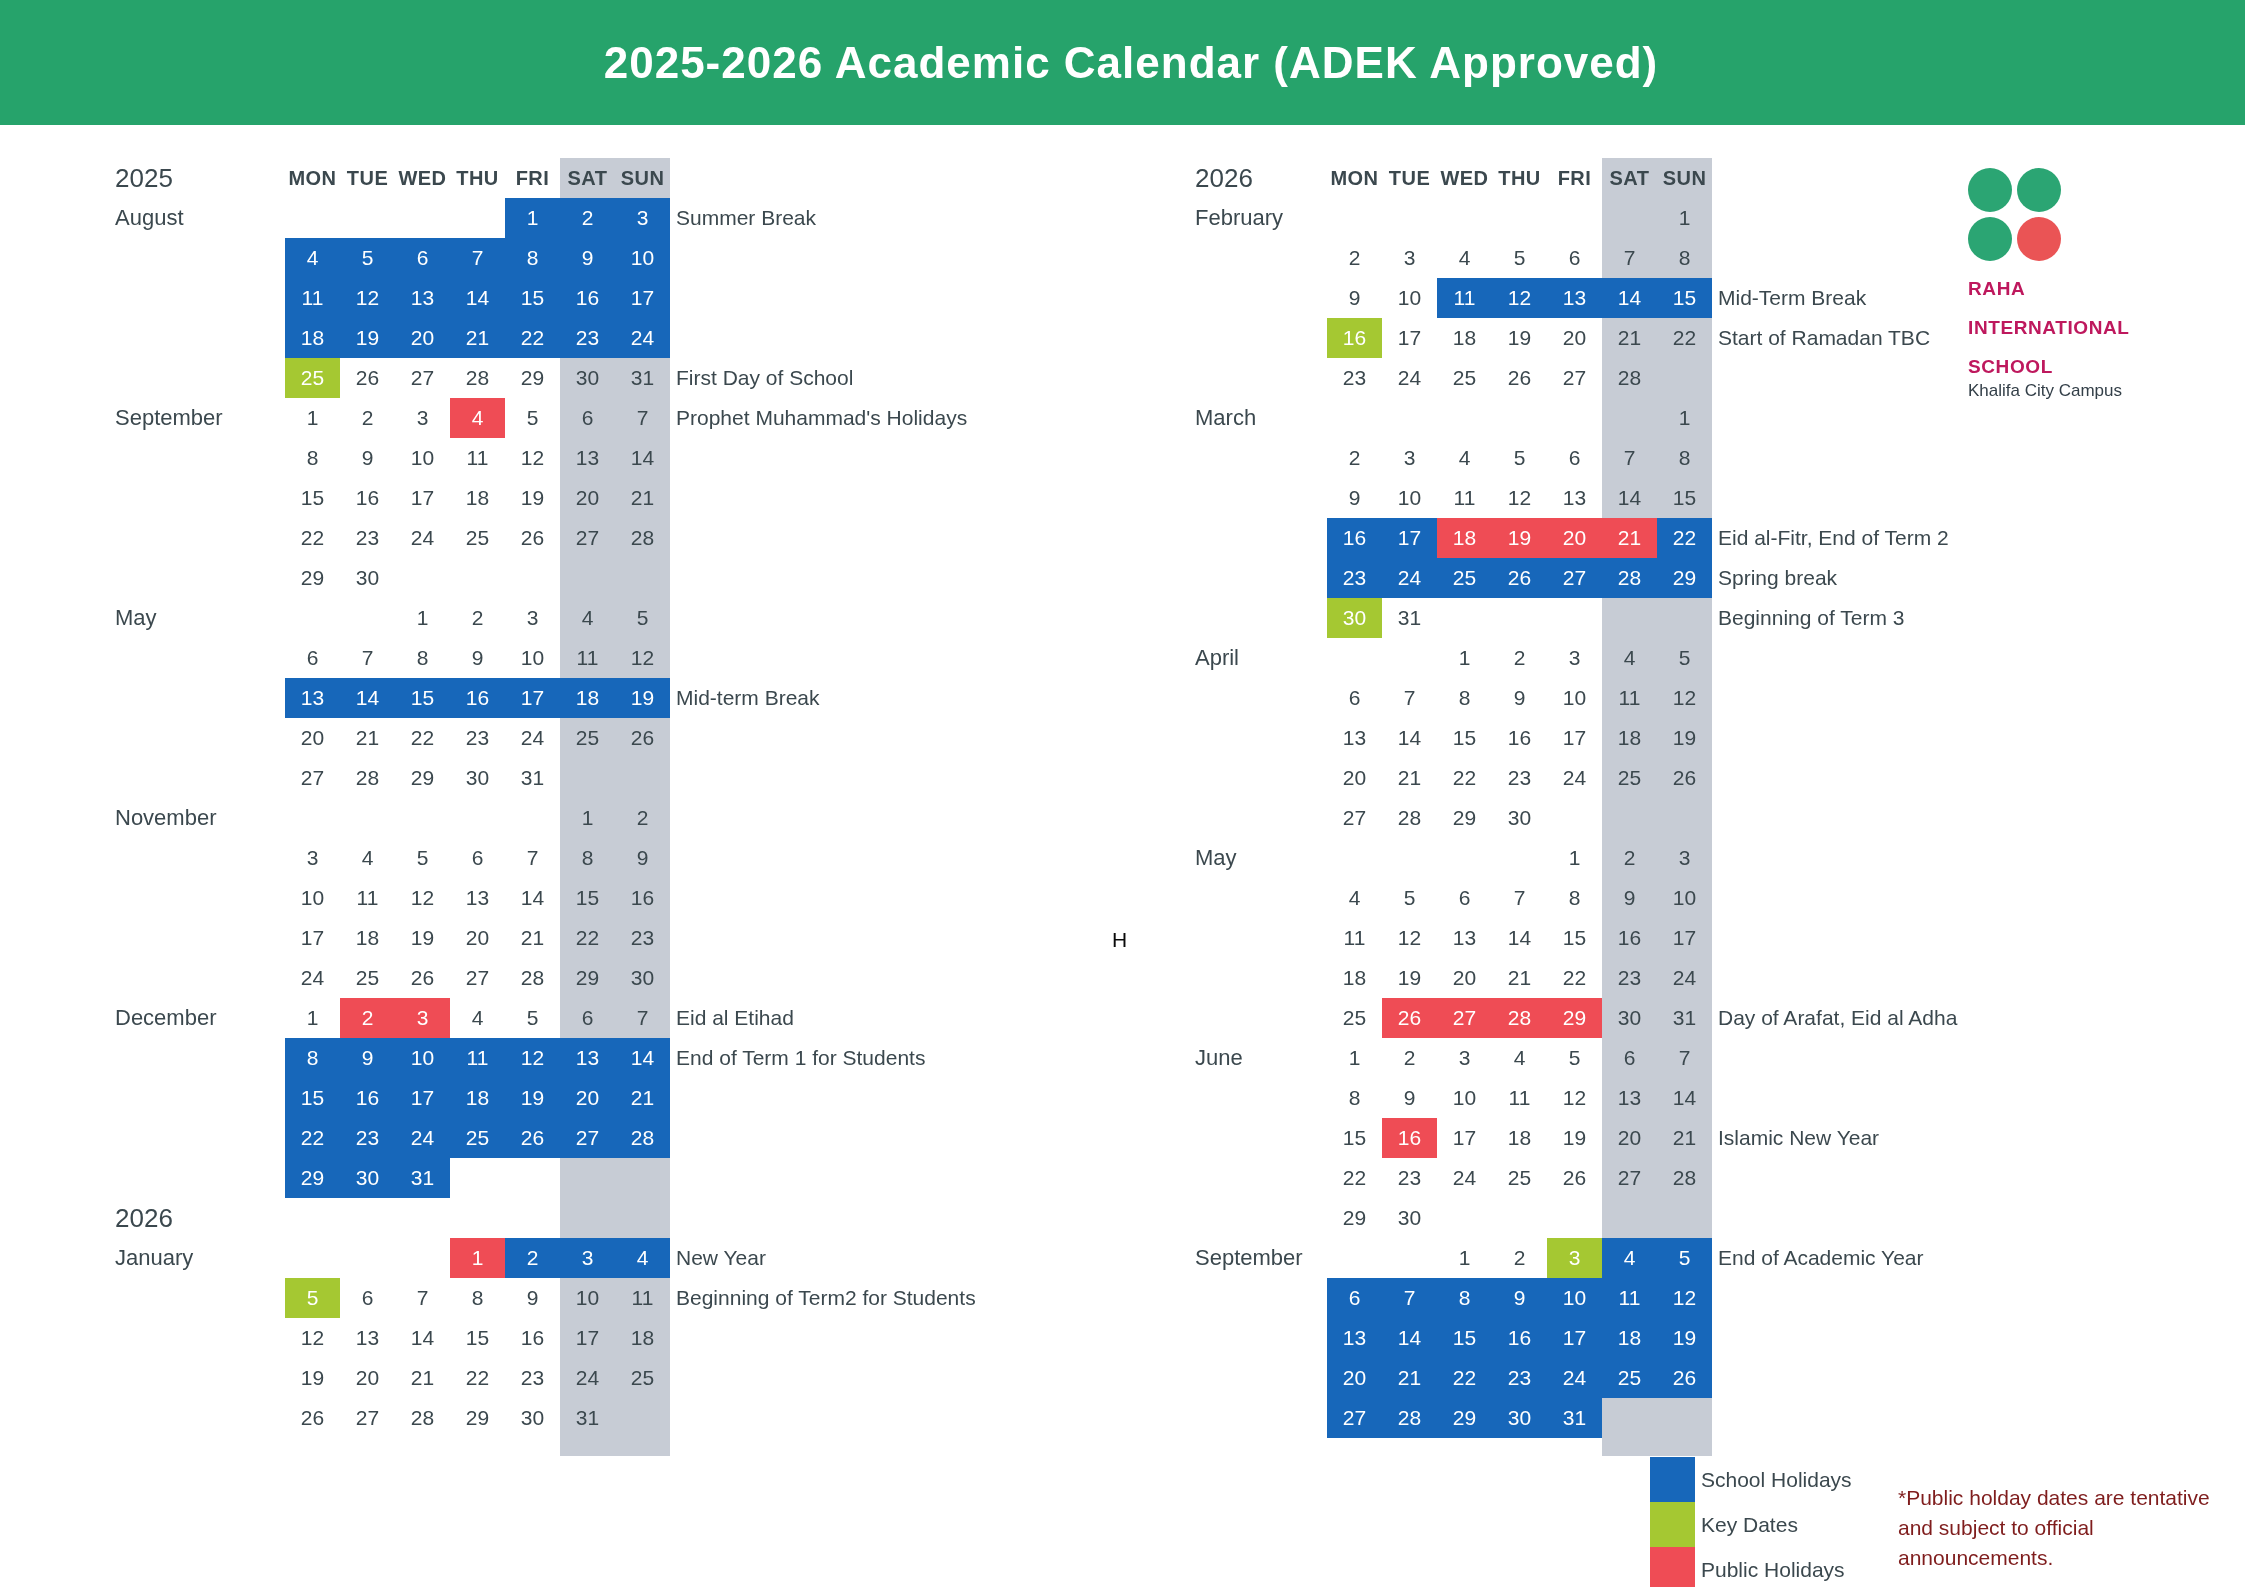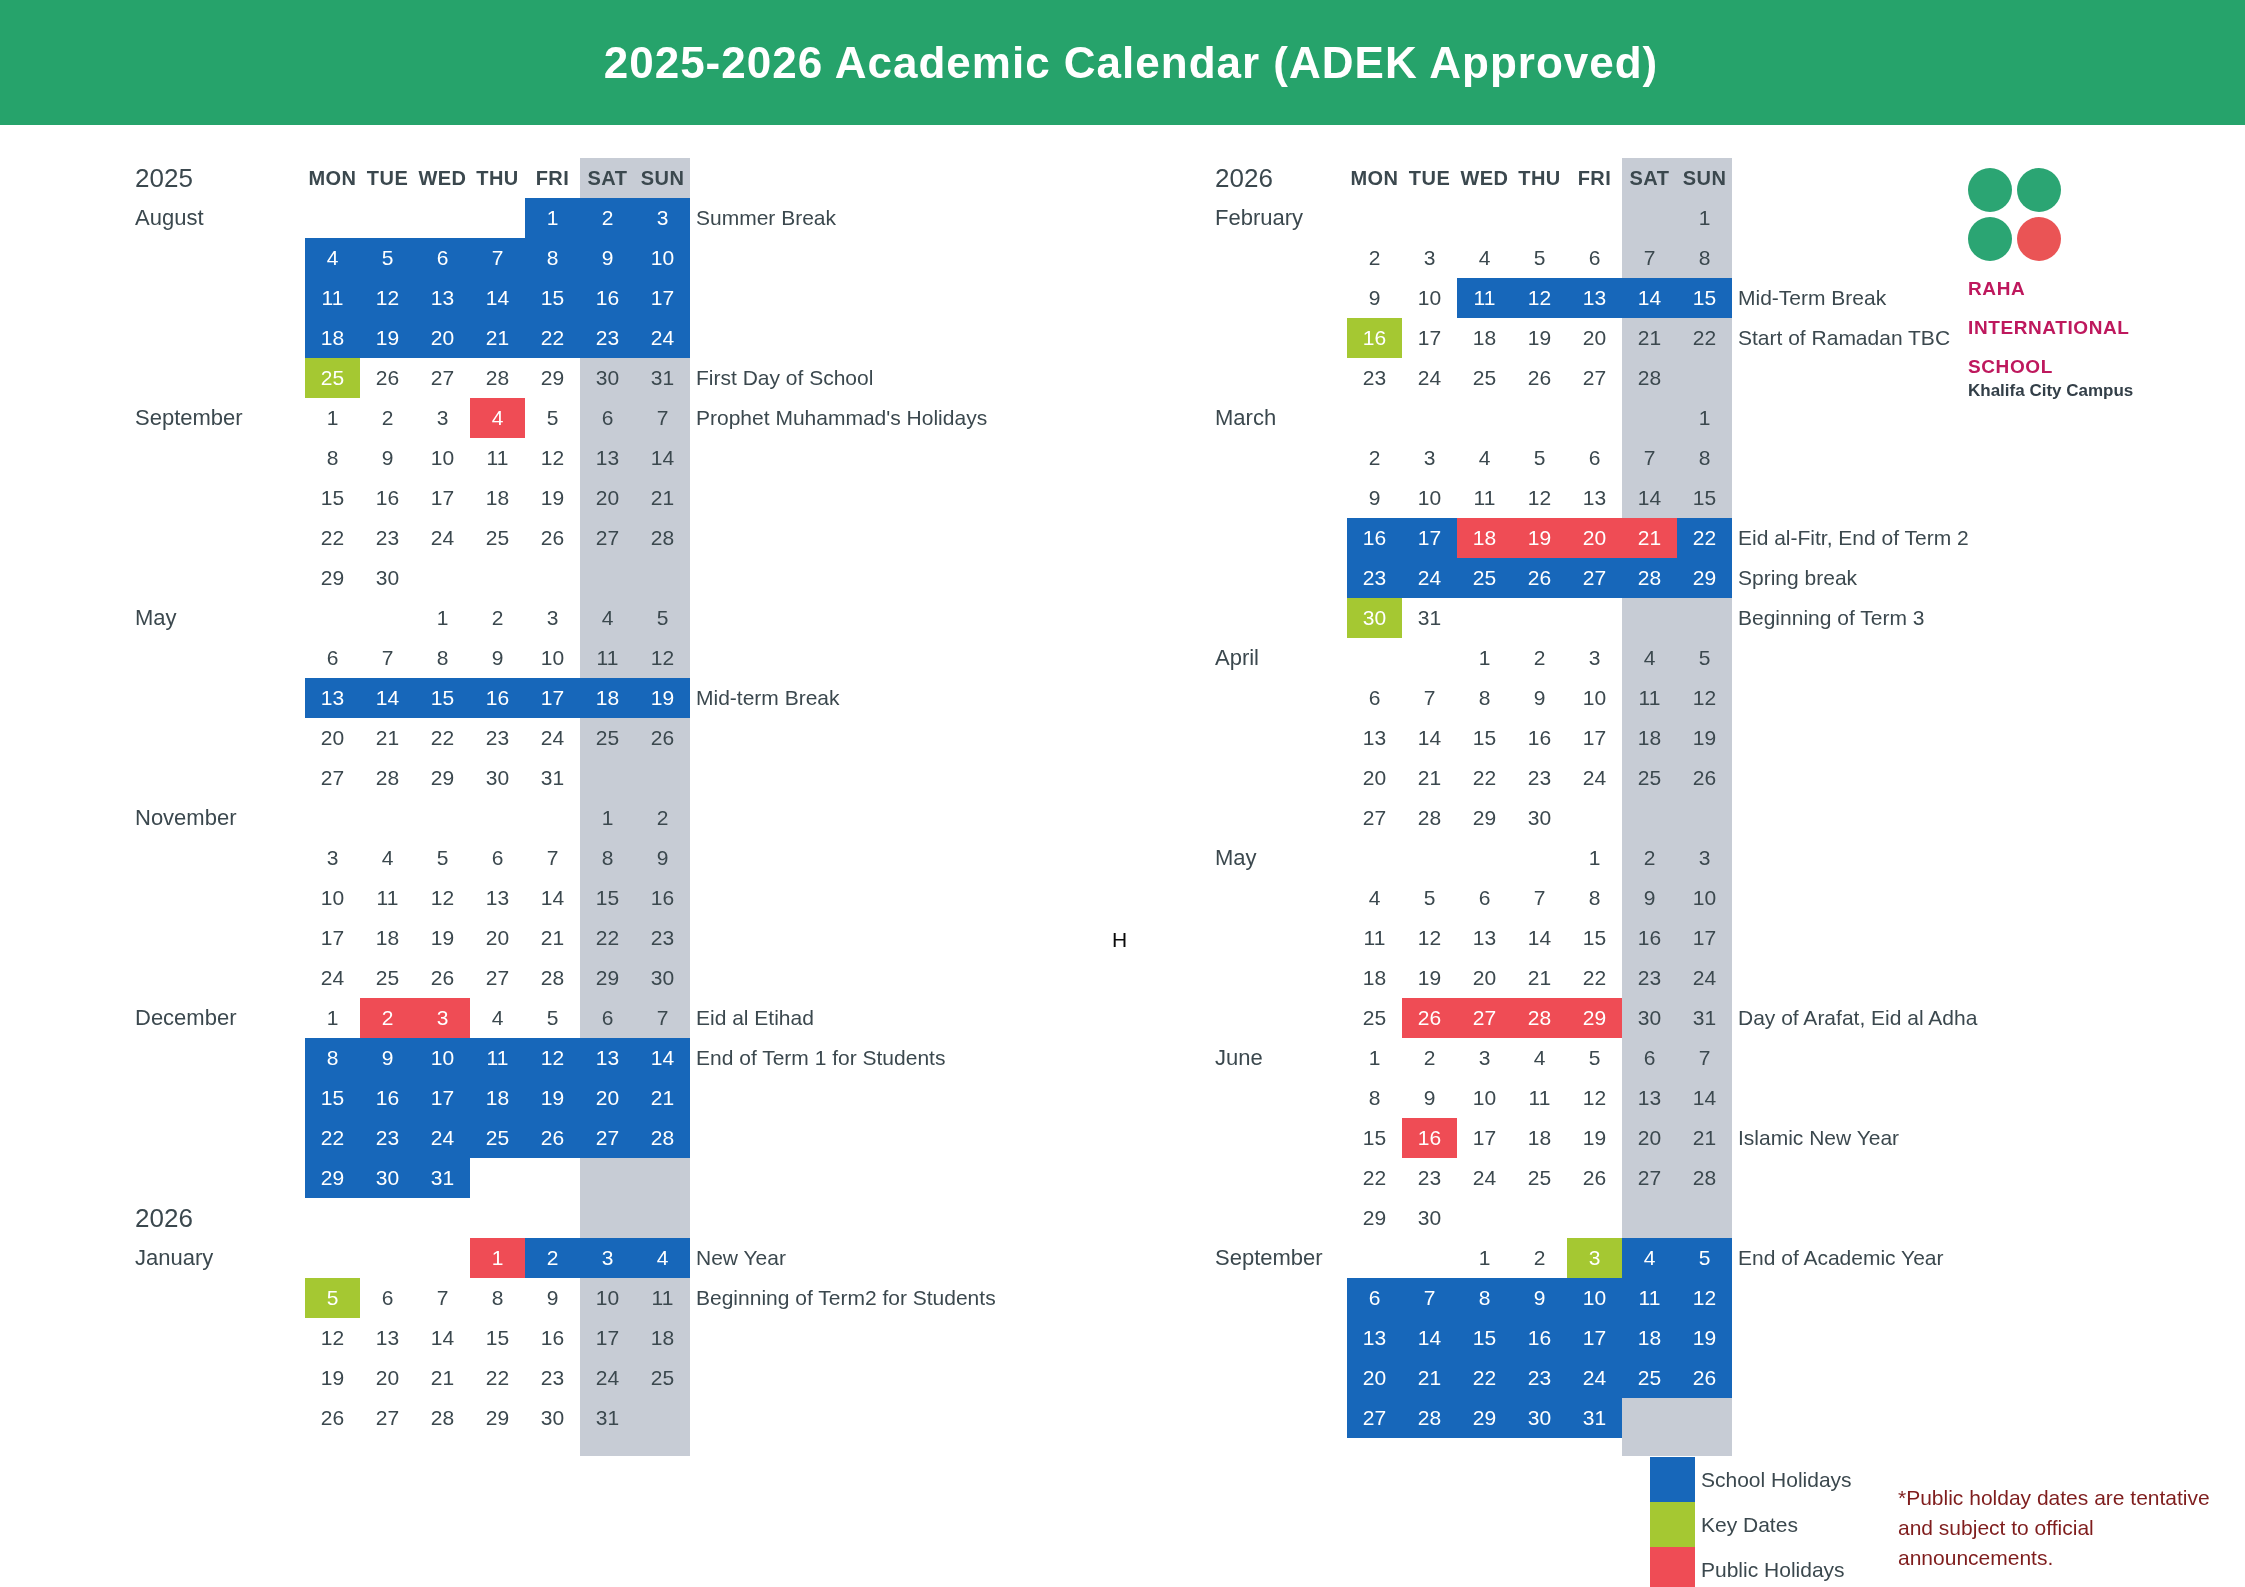--- a/index.html
+++ b/index.html
@@ -16,21 +16,21 @@
   body{
     width:2245px;height:1587px;position:relative;background:#ffffff;
     font-family:"Liberation Sans", sans-serif;overflow:hidden;
   }
   .titlebar{
     position:absolute;left:0;top:0;width:2245px;height:125px;
     background:var(--title-green);display:flex;align-items:center;justify-content:center;
   }
   .titlebar h1{color:#ffffff;font-size:44px;font-weight:bold;letter-spacing:1px;margin-left:17px;}
 
-  .panel{position:absolute;top:158px;margin-left:20px;}
+  .panel{position:absolute;top:158px;}
   .panel-left{left:115px;}
   .panel-right{left:1195px;}
   .band{position:absolute;top:0;width:110px;height:1298px;background:var(--band);z-index:0;}
   .panel-left .band{left:445px;}
   .panel-right .band{left:407px;}
 
   .cal-row{display:grid;height:40px;position:relative;z-index:1;}
   .panel-left .cal-row{grid-template-columns:170px repeat(7,55px) 430px;}
   .panel-right .cal-row{grid-template-columns:132px repeat(7,55px) 430px;}
 
@@ -43,21 +43,21 @@
   .num.b{background:var(--blue);color:#fff;}
   .num.r{background:var(--red);color:#fff;}
   .num.g{background:var(--green);color:#fff;}
   .ann{display:flex;align-items:center;color:var(--ink);font-size:21px;white-space:nowrap;padding-left:6px;}
 
   .logo{position:absolute;left:1968px;top:168px;width:260px;}
   .logo-mark{display:grid;grid-template-columns:44px 44px;grid-template-rows:44px 44px;gap:5px;}
   .logo-circle{border-radius:50%;background:var(--logo-green);}
   .logo-circle.red{background:var(--logo-red);}
   .logo-l1{margin-top:16px;font-size:19px;font-weight:bold;color:#be185d;letter-spacing:0.6px;line-height:23px;}
-  .logo-l4{font-size:17px;font-weight:700;color:#333F48;margin-top:3px;}
+  .logo-l4{font-size:17px;font-weight:400;color:#333F48;margin-top:3px;}
 
   .legend{position:absolute;left:1650px;top:1457px;}
   .legend-item{display:flex;align-items:center;height:45px;}
   .sw{width:45px;height:45px;flex:0 0 45px;}
   .sw-b{background:var(--blue);}
   .sw-g{background:var(--green);}
   .sw-r{background:var(--red);}
   .legend-item span{font-size:21px;font-weight:500;color:var(--ink);padding-left:6px;white-space:nowrap;}
 
   .footnote{position:absolute;left:1898px;top:1483px;width:335px;font-size:21px;line-height:30px;color:#7f1d1d;}

